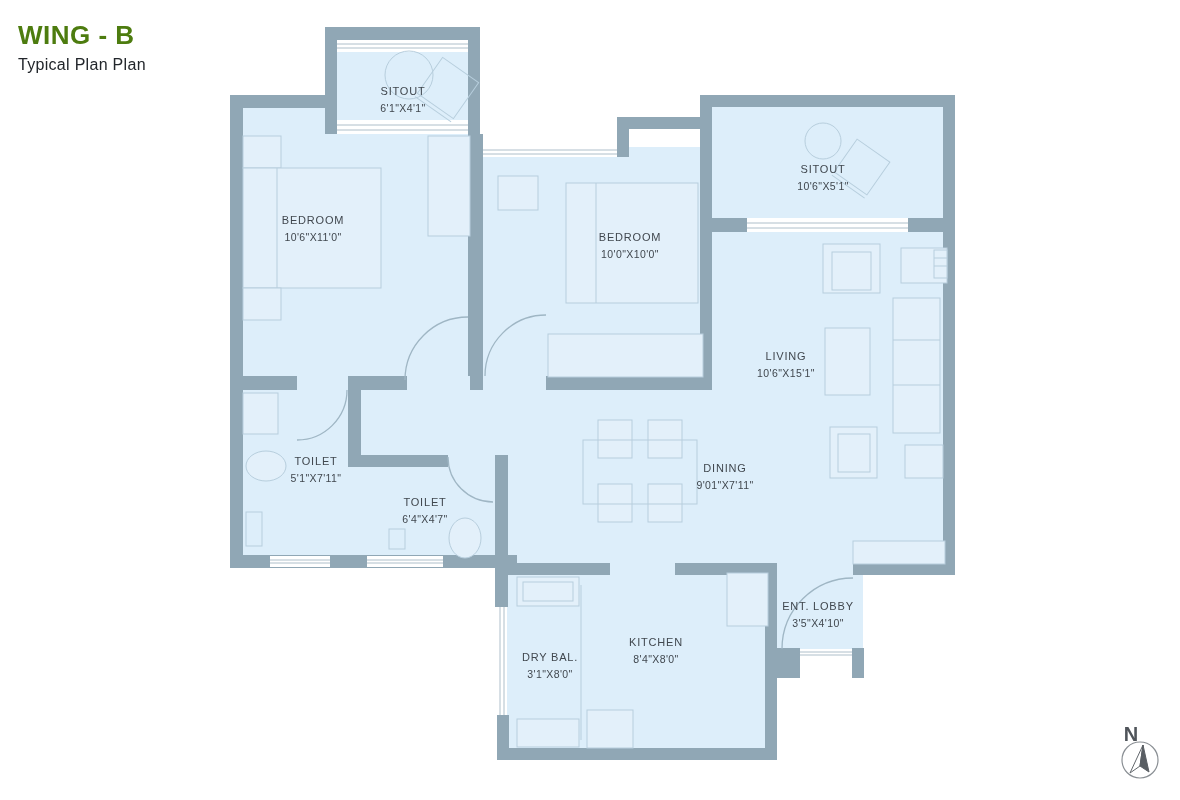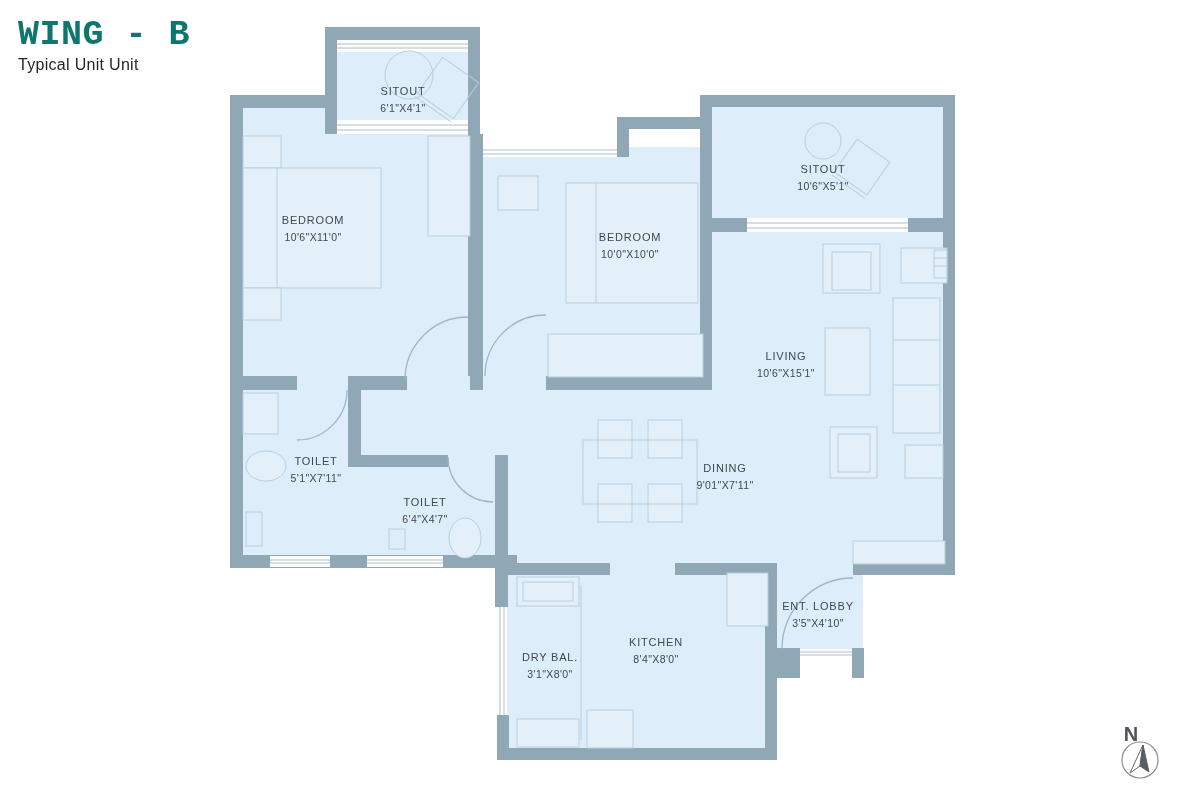--- a/index.html
+++ b/index.html
@@ -1,19 +1,19 @@
 <!DOCTYPE html>
 <html><head>
 <meta charset="utf-8">
 <style>
   html,body{margin:0;padding:0;background:#ffffff;}
   .canvas{position:relative;width:1180px;height:800px;background:#ffffff;overflow:hidden;
           font-family:"Liberation Sans", sans-serif;}
   .titleblock{position:absolute;left:18px;top:20px;z-index:5;}
-  .title-line{font-size:35px;font-weight:bold;color:#0f766e;letter-spacing:0.5px;line-height:30px;font-family:Liberation Mono, monospace;}
+  .title-line{font-size:26px;font-weight:bold;color:#4d7c0f;letter-spacing:0.5px;line-height:30px;}
   .subtitle{font-size:16px;color:#22262b;margin-top:6px;letter-spacing:0.3px;}
   svg{position:absolute;left:0;top:0;}
   text.room-name, text.room-dims{fill:#40474e;font-size:11px;letter-spacing:0.8px;text-anchor:middle;}
   text.room-dims{font-size:10.5px;letter-spacing:0.4px;}
   .wall{fill:#90a7b5;}
   .floor{fill:#ddeefa;}
   .win{fill:#ffffff;}
   .winline{stroke:#aebfca;stroke-width:1;}
   .furn{fill:#e3f0fa;stroke:#b7cedd;stroke-width:1;}
   .furnline{stroke:#b7cedd;stroke-width:1;fill:none;}
@@ -21,21 +21,21 @@
   .gap{fill:#ddeefa;}
   text.north{fill:#4f545a;font-size:20px;font-weight:bold;text-anchor:middle;}
 </style>
 </head>
 <body>
 
 <div class="canvas">
 
   <div class="titleblock">
     <div class="title-line">WING - B</div>
-    <div class="subtitle">Typical Unit Unit</div>
+    <div class="subtitle">Typical Plan Plan</div>
   </div>
 
   <svg width="1180" height="800" viewBox="0 0 1180 800">
 
     <g>
       <rect class="floor" x="337" y="40" width="131" height="94"></rect>
       <rect class="floor" x="243" y="108" width="227" height="447"></rect>
       <rect class="floor" x="483" y="147" width="229" height="416"></rect>
       <rect class="floor" x="470" y="382" width="13" height="173"></rect>
       <rect class="floor" x="712" y="107" width="231" height="456"></rect>

